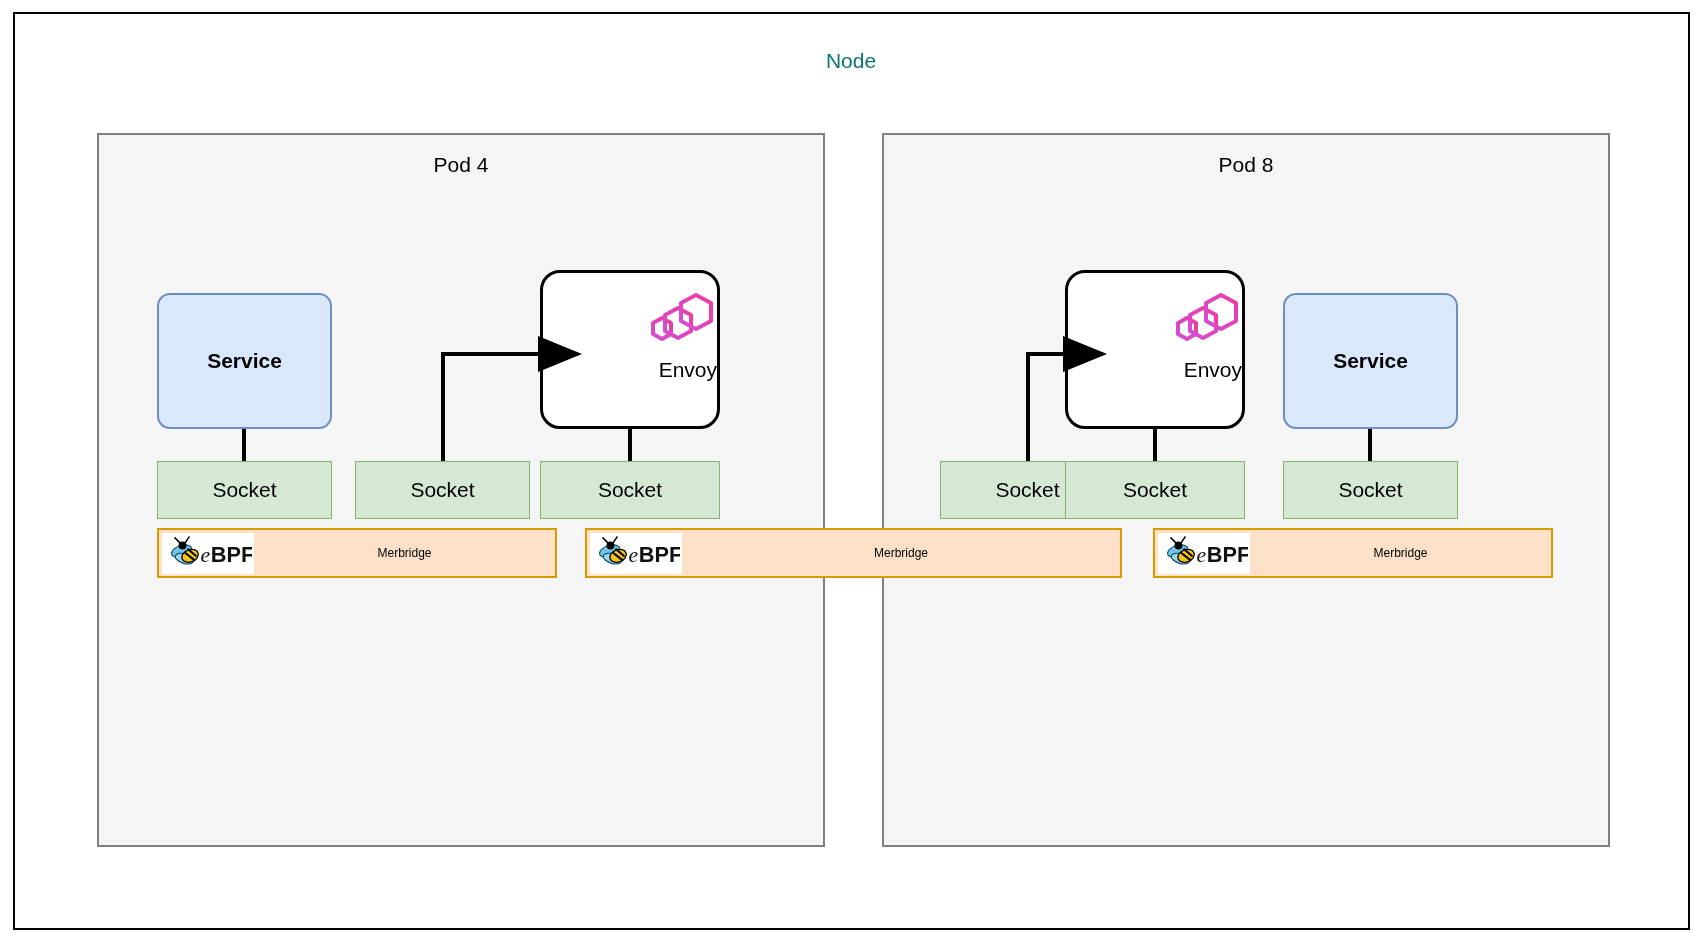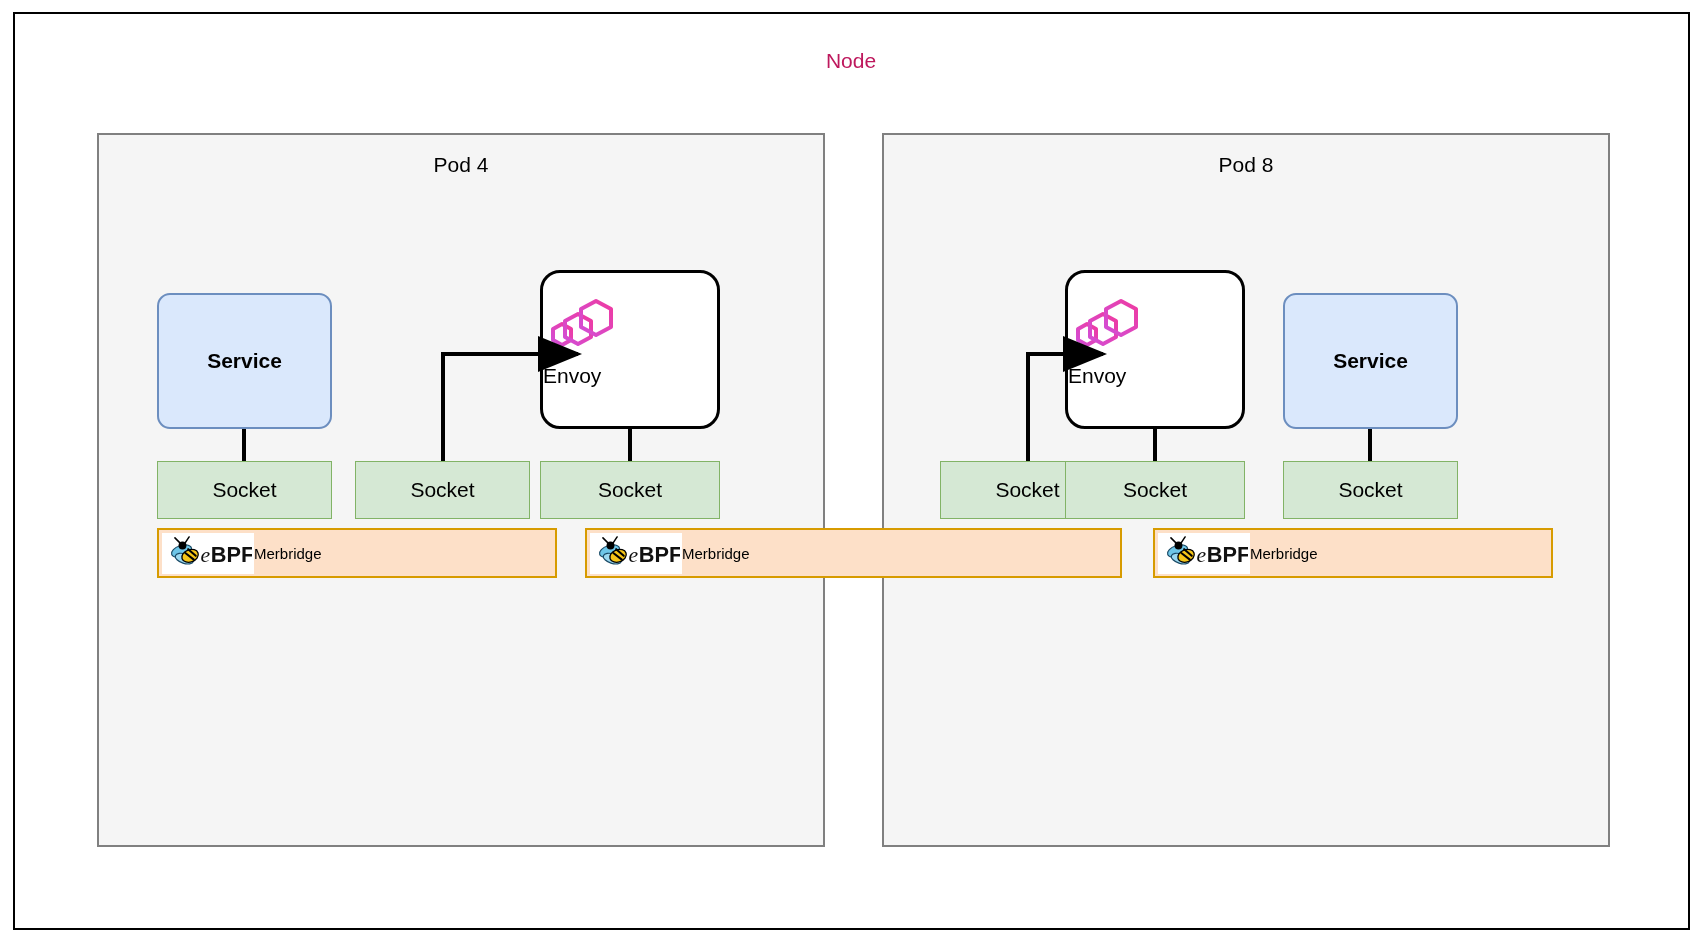--- a/index.html
+++ b/index.html
@@ -2,56 +2,56 @@
 <html><head>
 <meta charset="utf-8">
 <style>
   html,body{margin:0;padding:0;background:#ffffff;}
   body{width:1702px;height:942px;position:relative;overflow:hidden;
        font-family:"Liberation Sans","DejaVu Sans",sans-serif;color:#000;}
 
   .node-box{position:absolute;left:13px;top:12px;width:1677px;height:918px;
             background:#ffffff;border:2px solid #000000;box-sizing:border-box;}
   .node-title{position:absolute;left:0;top:48px;width:1702px;text-align:center;
-              font-size:21px;line-height:26px;color:#be185d;}
+              font-size:21px;line-height:26px;color:#0f766e;}
 
   .pod{position:absolute;top:133px;height:714px;background:#f5f5f5;
        border:2px solid #808080;box-sizing:border-box;}
   .pod1{left:97px;width:728px;}
   .pod2{left:882px;width:728px;}
   .pod-title{position:absolute;top:17px;left:0;width:100%;text-align:center;
              font-size:21px;line-height:26px;color:#000;}
 
   .abs{position:absolute;box-sizing:border-box;}
 
   .service-box{top:293px;width:175px;height:136px;background:#dae8fc;
                border:2px solid #6c8ebf;border-radius:13px;
                display:flex;align-items:center;justify-content:center;
                font-size:21px;color:#000;font-weight:bold;}
 
   .envoy-box{top:270px;width:180px;height:159px;background:#ffffff;
              border:3px solid #000000;border-radius:20px;
-             display:flex;flex-direction:column;align-items:flex-start;
-             justify-content:flex-start;padding-top:22px;}
+             display:flex;flex-direction:column;align-items:flex-end;
+             justify-content:flex-start;padding-top:16px;}
   .envoy-logo{width:74px;height:62px;}
   .envoy-label{margin-top:7px;font-size:21px;color:#000;}
 
   .socket-box{top:461px;width:175px;height:58px;background:#d5e8d4;
               border:1.5px solid #82b366;
               display:flex;align-items:center;justify-content:center;
               font-size:21px;color:#000;}
   .socket-wide{width:180px;}
 
   .merbridge{top:528px;height:50px;background:#fde0c8;
              border:2px solid #d79b00;
              display:flex;align-items:center;}
   .ebpf-logo{width:92px;height:41px;background:#ffffff;margin-left:3px;
              display:flex;align-items:center;justify-content:center;flex:none;}
   .ebpf-logo svg{display:block;}
-  .mb-label{flex:1;font-size:15px;color:#000;}
+  .mb-label{flex:1;text-align:center;font-size:12px;color:#000;}
 
   .connector{position:absolute;background:#000000;width:4px;}
 
   .arrow-svg{position:absolute;left:0;top:0;width:1702px;height:942px;
              pointer-events:none;overflow:visible;}
 </style>
 </head>
 <body>
 
 <div class="node-box"></div>

